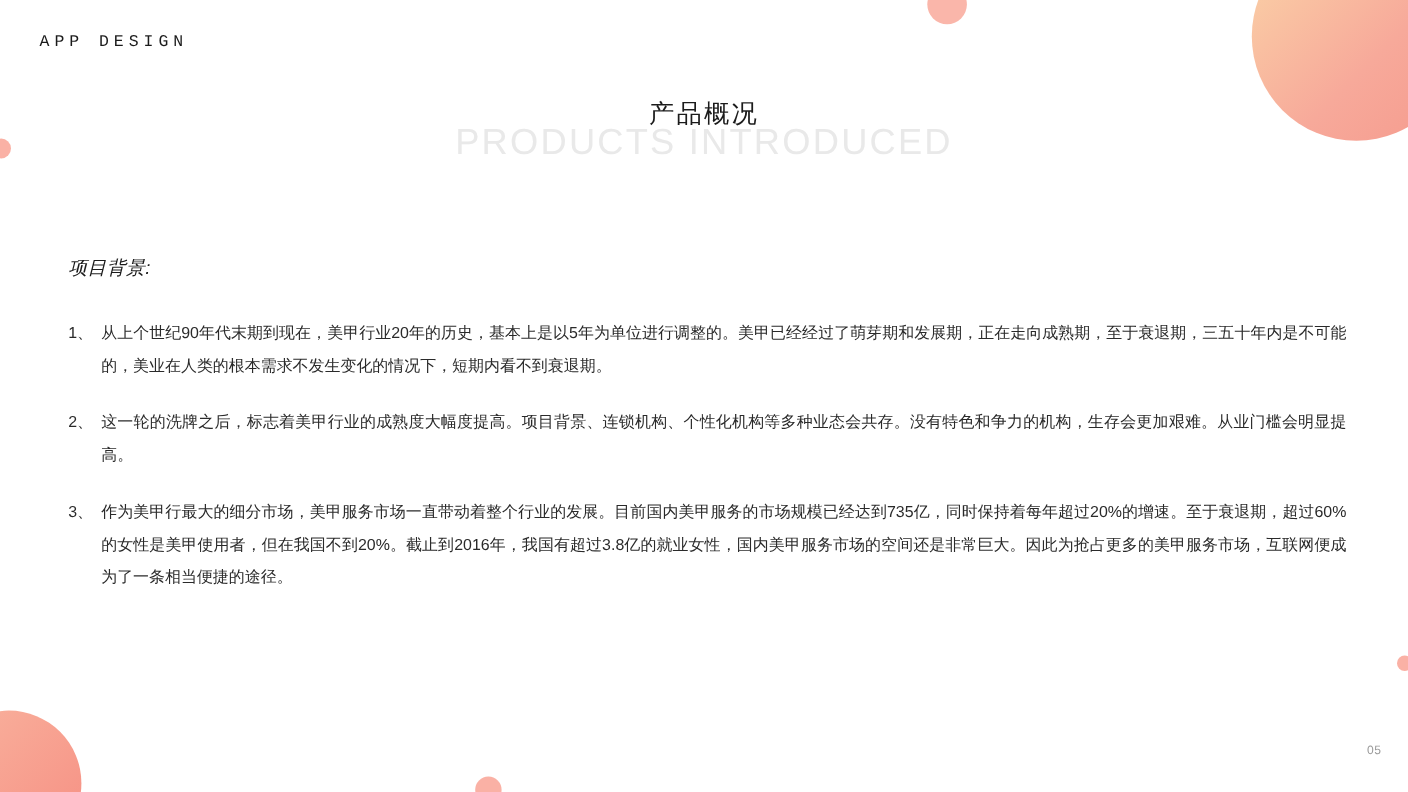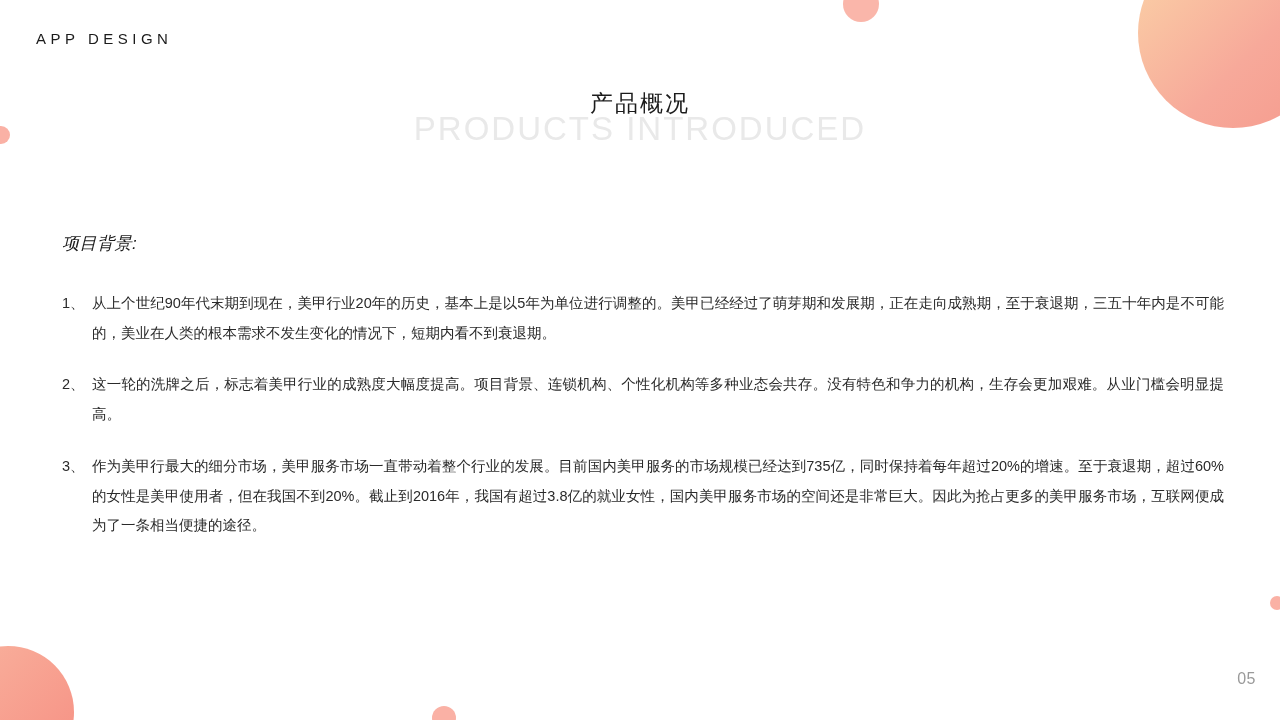--- a/index.html
+++ b/index.html
@@ -77,20 +77,21 @@
 
   
   .brand {
     position: absolute;
     left: 36px;
     top: 30px;
     font-size: 15px;
     letter-spacing: 4.5px;
     color: #1b1b1b;
     font-weight: 500;
+    font-family: Liberation Mono, monospace;
   }
 
   .title-block {
     position: absolute;
     top: 88px;
     left: 0;
     width: 1280px;
     text-align: center;
   }
   .title-ghost {
@@ -141,21 +142,21 @@
   }
   .para-text {
     flex: 1 1 auto;
     text-align: justify;
   }
 
   .page-num {
     position: absolute;
     right: 24px;
     bottom: 32px;
-    font-size: 16px;
+    font-size: 11px;
     color: #9a9a9a;
     letter-spacing: .5px;
   }
 </style>
 </head>
 <body>
 
 <div class="slide">
 
   <div class="deco deco-top-right-big"></div>

